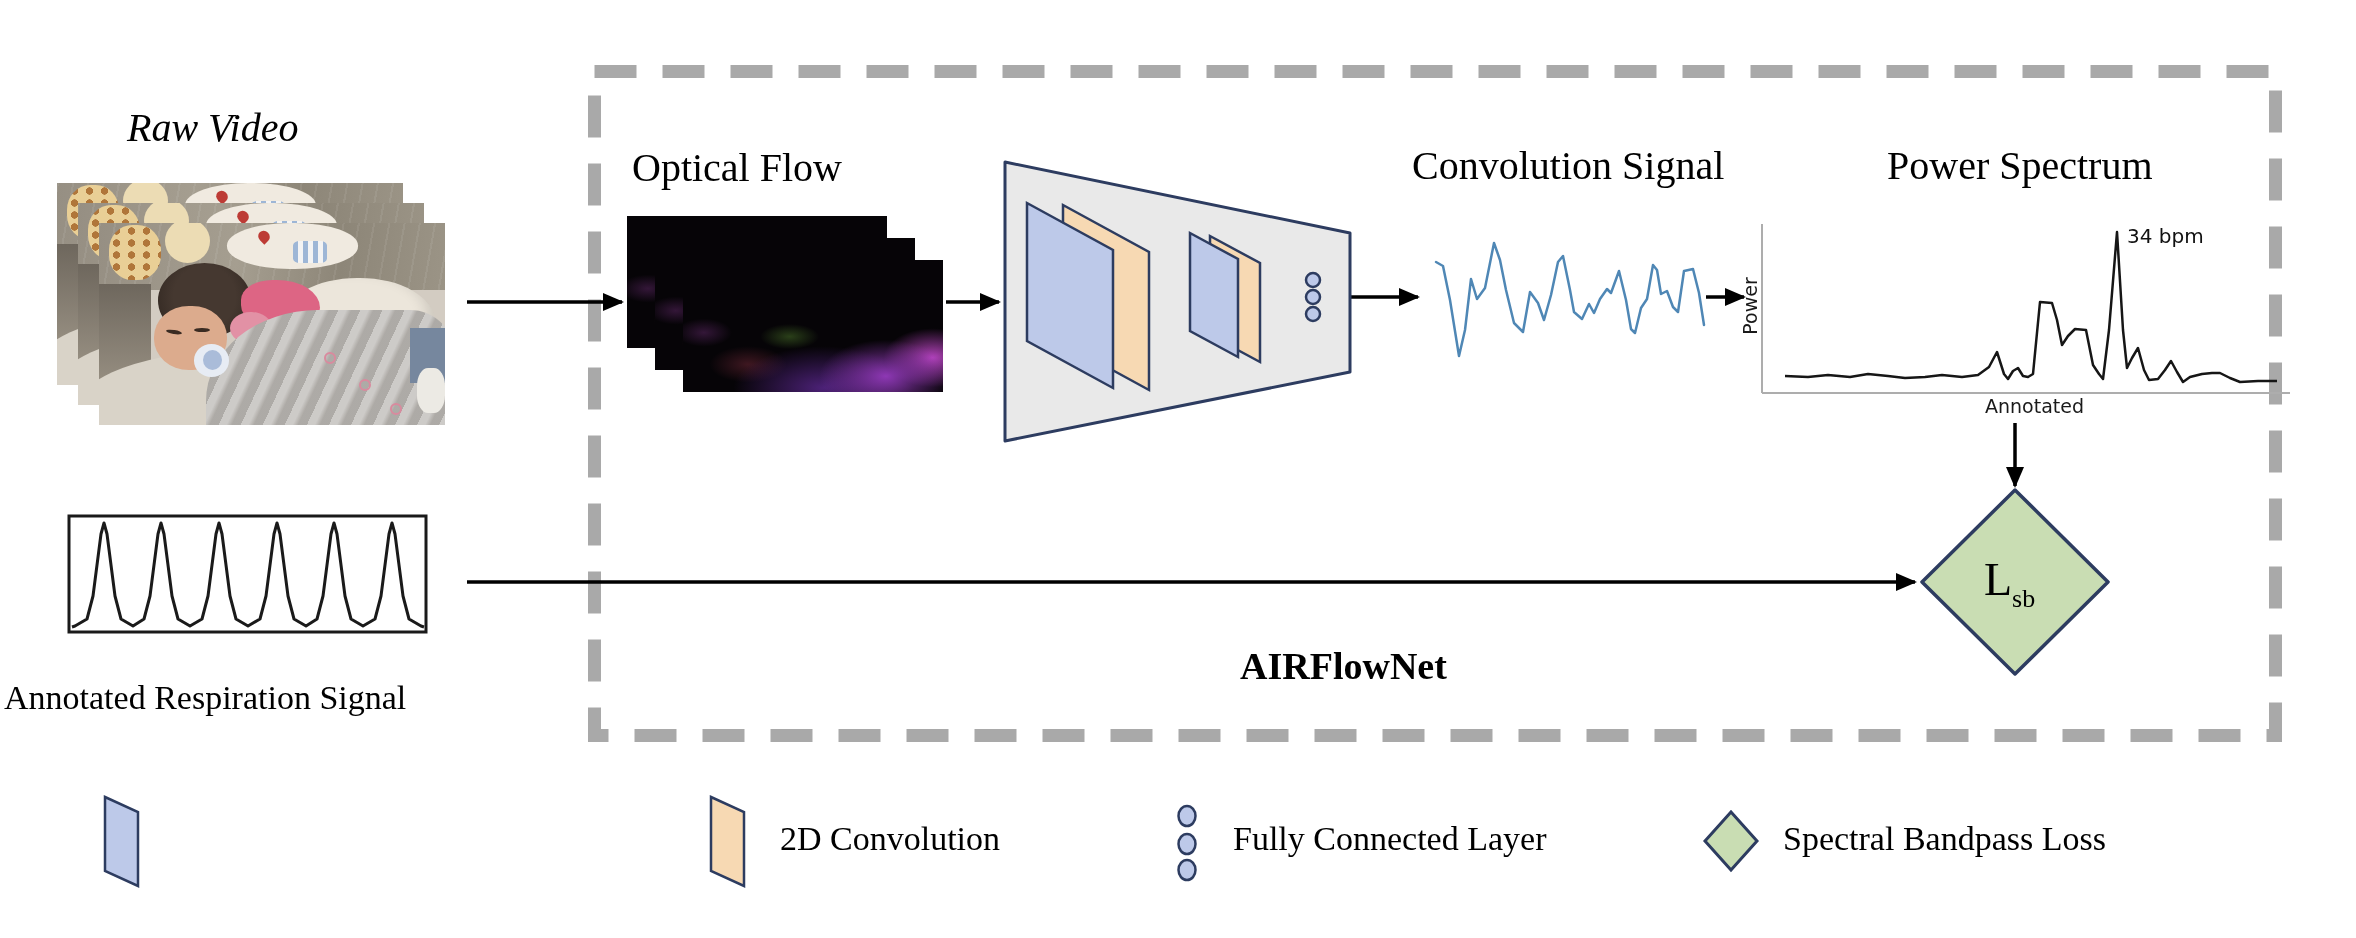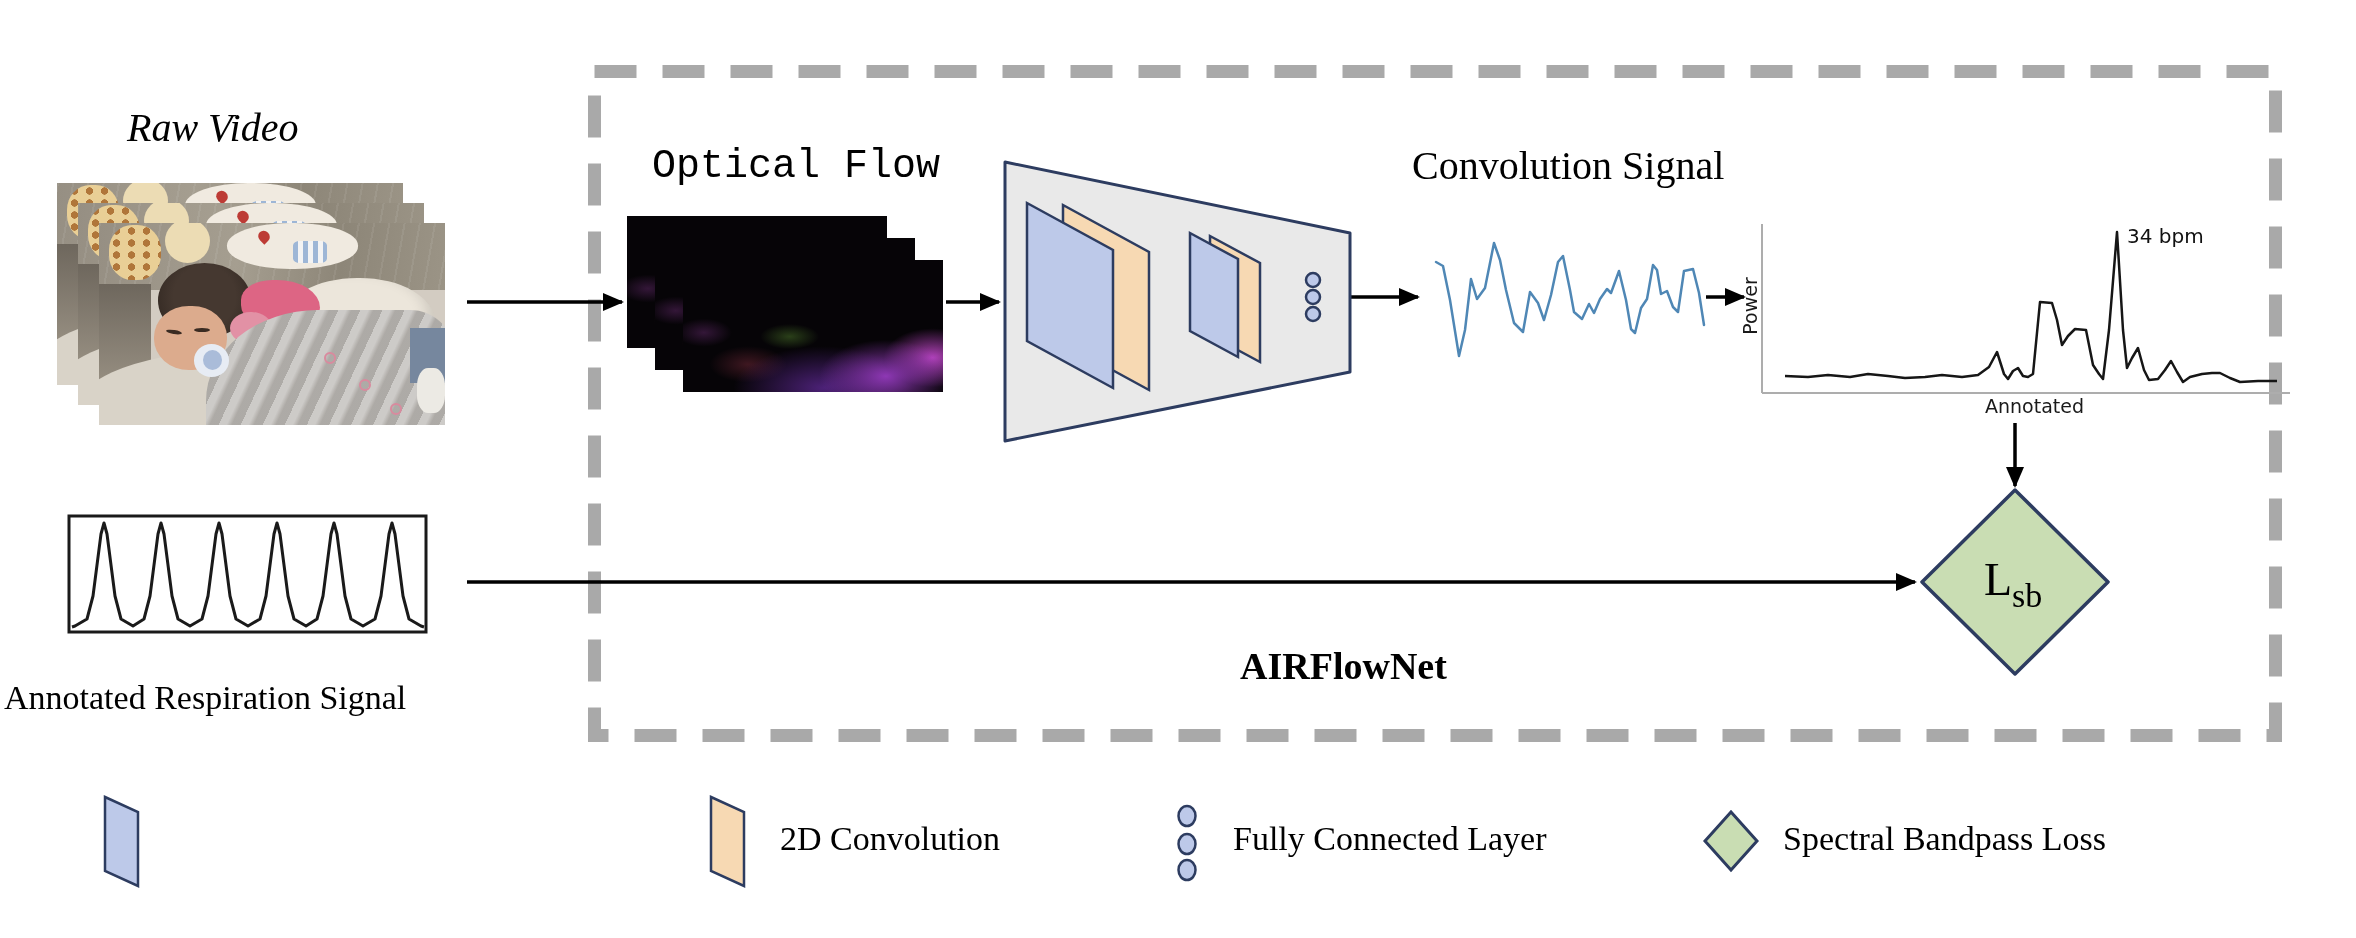--- a/index.html
+++ b/index.html
@@ -7,30 +7,30 @@
           font-family:"Liberation Serif",serif;}
   #overlay{position:absolute;left:0;top:0;width:2356px;height:938px;pointer-events:none;}
 
   .label{position:absolute;color:#000;white-space:nowrap;}
   .title{font-size:40px;}
   .sub-title{font-size:34px;}
   .bold-title{font-size:38px;font-weight:bold;}
   .plot-text{font-family:"DejaVu Sans",sans-serif;font-size:19px;color:#1a1a1a;}
   .small-note{font-family:"DejaVu Sans",sans-serif;font-size:20px;color:#111;}
   #lbl-raw{left:127px;top:104px;font-style:italic;}
-  #lbl-flow{left:652px;top:144px;font-family:Liberation Mono, monospace;}
+  #lbl-flow{left:632px;top:144px;}
   #lbl-resp{left:1412px;top:142px;}
   #lbl-spec{left:1887px;top:142px;}
   #lbl-annot{left:4px;top:679px;}
   #lbl-net{left:1240px;top:644px;font-family:Liberation Serif, serif;}
   #lbl-bpm{left:2127px;top:224px;}
   #lbl-freq{left:1985px;top:395px;}
   #lbl-power{left:1710px;top:295px;width:80px;text-align:center;transform:rotate(-90deg);}
   #lbl-loss{left:1984px;top:553px;font-size:46px;}
-  #lbl-loss sub{font-size:34px;vertical-align:-12px;}
+  #lbl-loss sub{font-size:26px;vertical-align:-12px;}
   #leg-lbl-1{left:152px;top:820px;}
   #leg-lbl-2{left:780px;top:820px;}
   #leg-lbl-3{left:1233px;top:820px;text-align:center;}
   #leg-lbl-4{left:1783px;top:820px;}
 
   
   .raw-frame{position:absolute;width:346px;height:202px;overflow:hidden;background:#d3ccc2;}
   #rf1{left:57px;top:183px;} #rf2{left:78px;top:203px;} #rf3{left:99px;top:223px;}
   .raw-frame>div{position:absolute;}
   .rv-floor{left:0;top:0;width:100%;height:33%;
@@ -209,20 +209,21 @@
     <polygon points="711,797 744,812 744,886 711,871" stroke-width="2.5" fill="#f7d9b3" stroke="#2d3c60"></polygon>
     <ellipse cx="1187" cy="816" rx="8.5" ry="10" stroke-width="2.5" fill="#bdc9e9" stroke="#2d3c60"></ellipse>
     <ellipse cx="1187" cy="844" rx="8.5" ry="10" stroke-width="2.5" fill="#bdc9e9" stroke="#2d3c60"></ellipse>
     <ellipse cx="1187" cy="870" rx="8.5" ry="10" stroke-width="2.5" fill="#bdc9e9" stroke="#2d3c60"></ellipse>
     <polygon points="1705,841 1731,812 1757,841 1731,870" stroke-width="3" fill="#c9ddb3" stroke="#2d3c60"></polygon>
   </svg>
 
   <div class="label title" id="lbl-raw">Raw Video</div>
   <div class="label title" id="lbl-flow">Optical Flow</div>
   <div class="label title" id="lbl-resp">Convolution Signal</div>
+  <div class="label title" id="lbl-spec">Power Spectrum</div>
   <div class="label sub-title" id="lbl-annot">Annotated Respiration Signal</div>
   <div class="label bold-title" id="lbl-net">AIRFlowNet</div>
   <div class="label small-note" id="lbl-bpm">34 bpm</div>
   <div class="label plot-text" id="lbl-freq">Annotated</div>
   <div class="label plot-text" id="lbl-power">Power</div>
   <div class="label" id="lbl-loss"><span>L</span><sub>sb</sub></div>
 
   <div class="label sub-title" id="leg-lbl-2">2D Convolution</div>
   <div class="label sub-title" id="leg-lbl-3">Fully Connected Layer</div>
   <div class="label sub-title" id="leg-lbl-4">Spectral Bandpass Loss</div>

